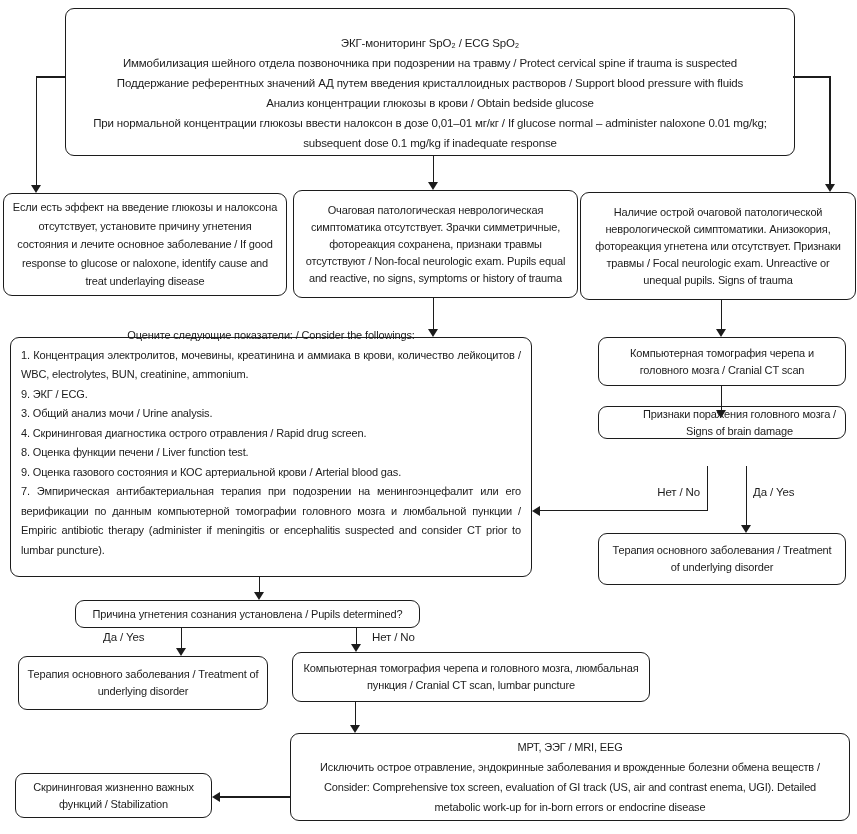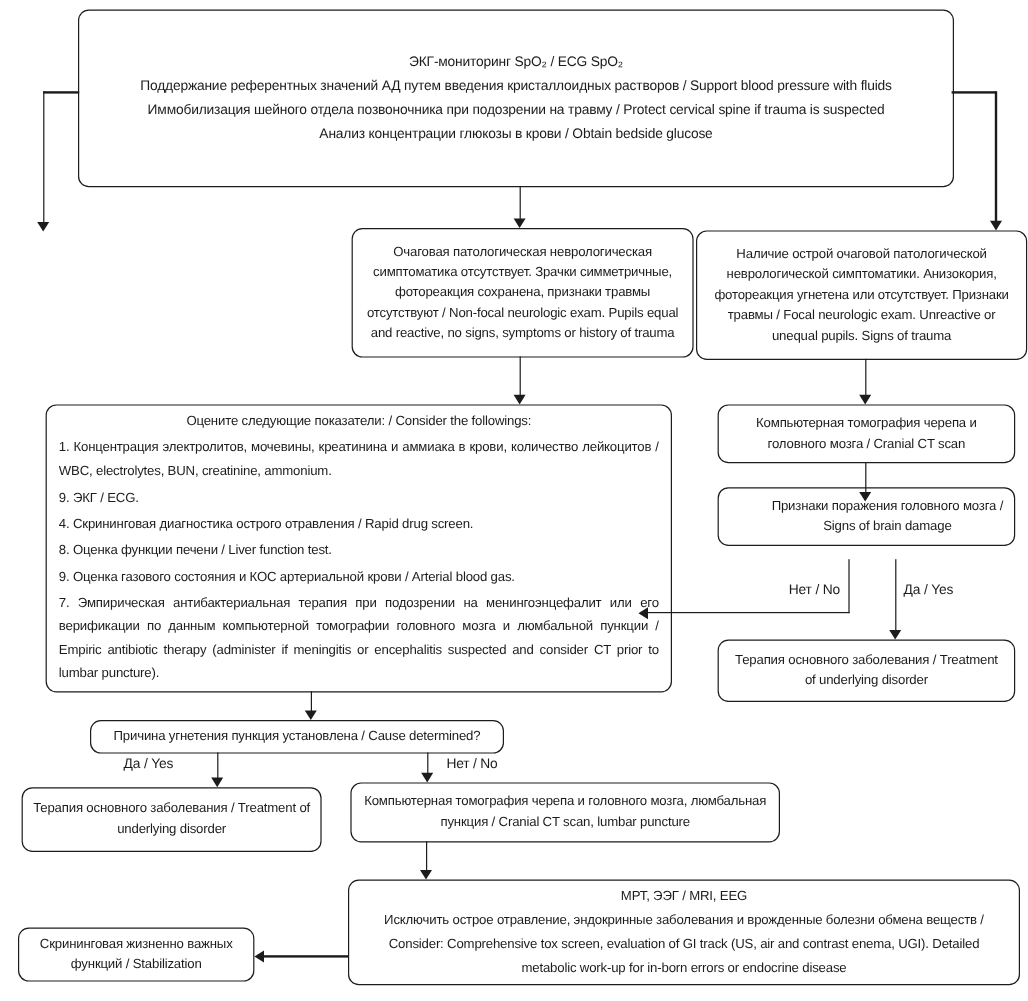--- a/index.html
+++ b/index.html
@@ -8,22 +8,22 @@
     font-family:"Liberation Sans",sans-serif;color:#1c1c1c;overflow:hidden;
     letter-spacing:-0.15px;
   }
   .box{
     position:absolute;box-sizing:border-box;border:1.5px solid #1c1c1c;
     border-radius:9px;background:#ffffff;display:flex;flex-direction:column;
     justify-content:center;align-items:center;text-align:center;
     font-size:11px;line-height:17px;padding:3px 8px;
   }
   .box .ln{width:100%;}
-  .top-box{line-height:20px;font-size:11.5px;padding:2px 14px;}
-  .consider-box{justify-content:space-between;text-align:left;line-height:19.5px;padding:4px 10px;margin-left:28px;}
+  .top-box{line-height:20px;font-size:11.5px;padding:2px 14px;justify-content:flex-end;}
+  .consider-box{justify-content:flex-end;text-align:left;line-height:19.5px;padding:16px 10px;}
   .consider-box .title{width:100%;text-align:center;}
   .consider-box .item{width:100%;text-align:justify;}
   .mri-box{line-height:20px;padding:2px 10px;}
   .cause-box{line-height:22px;padding:0 6px;}
   .vline,.hline{position:absolute;background:#1c1c1c;}
   .vline{width:1.6px;}
   .hline{height:1.6px;}
   .arr-down{
     position:absolute;width:0;height:0;
     border-left:5px solid transparent;border-right:5px solid transparent;
@@ -36,47 +36,50 @@
   }
   .edge-label{position:absolute;font-size:11.5px;white-space:nowrap;}
 </style>
 </head>
 <body>
 
 <div id="stage">
 
   <div class="box top-box" style="left:65px;top:8px;width:730px;height:148px;">
     <div class="ln">ЭКГ-мониторинг SpO₂ / ECG SpO₂</div>
+    <div class="ln">Иммобилизация шейного отдела позвоночника при подозрении на травму / Protect cervical spine if trauma is suspected</div>
     <div class="ln">Поддержание референтных значений АД путем введения кристаллоидных растворов / Support blood pressure with fluids</div>
-    <div class="ln">Иммобилизация шейного отдела позвоночника при подозрении на травму / Protect cervical spine if trauma is suspected</div>
     <div class="ln">Анализ концентрации глюкозы в крови / Obtain bedside glucose</div>
+    <div class="ln">При нормальной концентрации глюкозы ввести налоксон в дозе 0,01–01 мг/кг / If glucose normal – administer naloxone 0.01 mg/kg; subsequent dose 0.1 mg/kg if inadequate response</div>
   </div>
 
+  <div class="box" style="left:3px;top:193px;width:284px;height:103px;line-height:18.5px;">Если есть эффект на введение глюкозы и налоксона отсутствует, установите причину угнетения состояния и лечите основное заболевание / If good response to glucose or naloxone, identify cause and treat underlaying disease</div>
 
   <div class="box" style="left:580px;top:192px;width:276px;height:108px;">Наличие острой очаговой патологической неврологической симптоматики. Анизокория, фотореакция угнетена или отсутствует. Признаки травмы / Focal neurologic exam. Unreactive or unequal pupils. Signs of trauma</div>
 
   <div class="box" style="left:293px;top:190px;width:285px;height:108px;">Очаговая патологическая неврологическая симптоматика отсутствует. Зрачки симметричные, фотореакция сохранена, признаки травмы отсутствуют / Non-focal neurologic exam. Pupils equal and reactive, no signs, symptoms or history of trauma</div>
 
   <div class="box consider-box" style="left:10px;top:337px;width:522px;height:240px;">
     <div class="title">Оцените следующие показатели: / Consider the followings:</div>
     <div class="item">1. Концентрация электролитов, мочевины, креатинина и аммиака в крови, количество лейкоцитов / WBC, electrolytes, BUN, creatinine, ammonium.</div>
     <div class="item">9. ЭКГ / ECG.</div>
+    <div class="item">3. Общий анализ мочи / Urine analysis.</div>
     <div class="item">4. Скрининговая диагностика острого отравления / Rapid drug screen.</div>
     <div class="item">8. Оценка функции печени / Liver function test.</div>
     <div class="item">9. Оценка газового состояния и КОС артериальной крови / Arterial blood gas.</div>
     <div class="item">7. Эмпирическая антибактериальная терапия при подозрении на менингоэнцефалит или его верификации по данным компьютерной томографии головного мозга и люмбальной пункции / Empiric antibiotic therapy (administer if meningitis or encephalitis suspected and consider CT prior to lumbar puncture).</div>
   </div>
 
   <div class="box" style="left:598px;top:337px;width:248px;height:49px;">Компьютерная томография черепа и головного мозга / Cranial CT scan</div>
 
-  <div class="box" style="left:598px;top:406px;width:248px;height:49px;padding-left:43px;">Признаки поражения головного мозга / Signs of brain damage</div>
+  <div class="box" style="left:598px;top:406px;width:248px;height:33px;padding-left:43px;">Признаки поражения головного мозга / Signs of brain damage</div>
 
   <div class="box" style="left:598px;top:533px;width:248px;height:52px;">Терапия основного заболевания / Treatment of underlying disorder</div>
 
-  <div class="box cause-box" style="left:75px;top:600px;width:345px;height:28px;">Причина угнетения пункция установлена / Cause determined?</div>
+  <div class="box cause-box" style="left:75px;top:600px;width:345px;height:28px;">Причина угнетения сознания установлена / Pupils determined?</div>
 
   <div class="box" style="left:18px;top:656px;width:250px;height:54px;">Терапия основного заболевания / Treatment of underlying disorder</div>
 
   <div class="box" style="left:292px;top:652px;width:358px;height:50px;">Компьютерная томография черепа и головного мозга, люмбальная пункция / Cranial CT scan, lumbar puncture</div>
 
   <div class="box mri-box" style="left:290px;top:733px;width:560px;height:88px;align-items:center;">
     <div class="ln">МРТ, ЭЭГ / MRI, EEG</div>
     <div class="ln">Исключить острое отравление, эндокринные заболевания и врожденные болезни обмена веществ / Consider: Comprehensive tox screen, evaluation of GI track (US, air and contrast enema, UGI). Detailed metabolic work-up for in-born errors or endocrine disease</div>
   </div>
 

